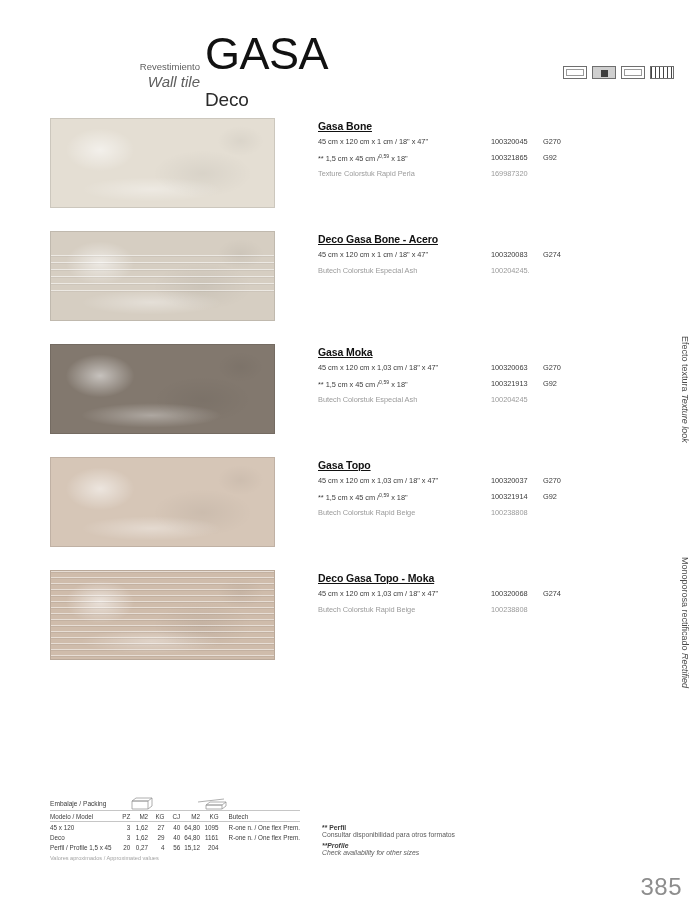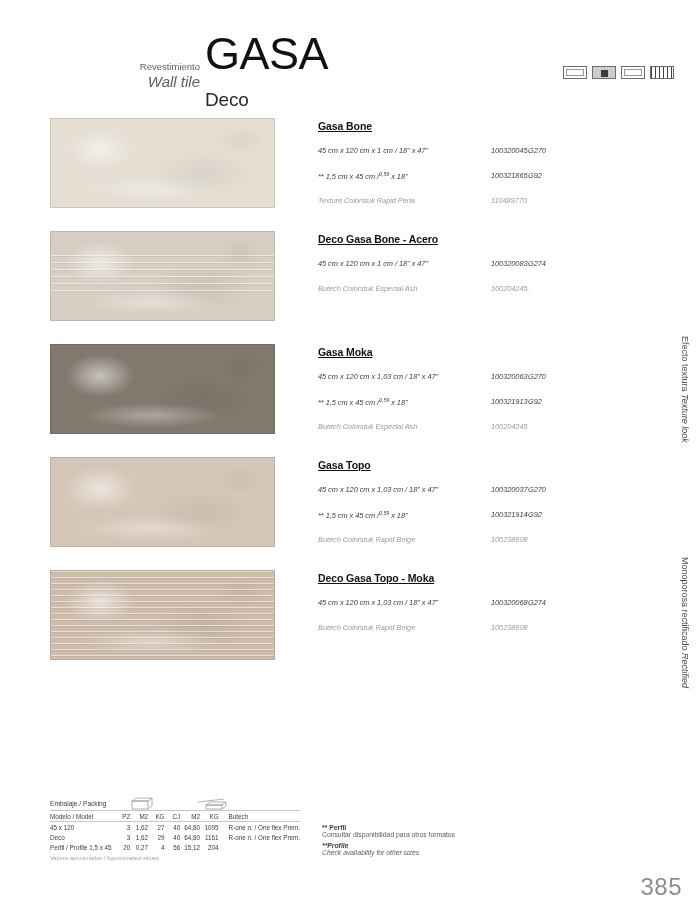--- a/index.html
+++ b/index.html
@@ -77,27 +77,27 @@
     content:""; position:absolute; inset:0;
     background: repeating-linear-gradient(180deg,
         rgba(255,255,255,.5) 0 1px,
         rgba(0,0,0,.06) 1px 2px,
         rgba(0,0,0,0) 2px 6px);
   }
 
   .pinfo { position: absolute; left: 318px; top: 2px; width: 345px; }
   .pname { font-size: 10.5px; font-weight: bold; color: #111; letter-spacing: -0.1px; text-decoration: underline; }
   .pline {
-    position: relative; margin-top: 14px; height: 11px;
-    font-size: 7.4px; color: #3c3c3c; letter-spacing: -0.05px; font-style: italic;
+    position: relative; margin-top: 5px; height: 11px;
+    font-size: 7.4px; color: #3c3c3c; letter-spacing: -0.05px;
   }
   .pline.mut { color: #9b9b9b; }
   .pline .dim { position: absolute; left: 0; top: 0; white-space: nowrap; }
   .pline .code { position: absolute; left: 173px; top: 0; }
-  .pline .cal  { position: absolute; left: 210px; top: 0; }
+  .pline .cal  { position: absolute; left: 225px; top: 0; }
   .sup { font-size: 5.2px; vertical-align: super; letter-spacing: 0; }
 
   
   .vlabel {
     position: absolute; right: 10px;
     writing-mode: vertical-rl; text-orientation: mixed;
     font-size: 9px; color: #4a4a4a; line-height: 1.3; white-space: nowrap;
   }
   .vlabel .en { font-style: italic; }
   #v-texture { top: 336px; }
@@ -158,21 +158,21 @@
           <span class="code">100320045</span>
           <span class="cal">G270</span>
         </div>
         <div class="pline">
           <span class="dim"><span>** 1,5 cm x 45 cm /</span><span class="sup">0,59</span><span> x 18"</span></span>
           <span class="code">100321865</span>
           <span class="cal">G92</span>
         </div>
         <div class="pline mut">
           <span class="dim">Texture Colorstuk Rapid Perla</span>
-          <span class="code">110489770</span>
+          <span class="code">169987320</span>
         </div>
       </div>
     </div>
     <div class="prow">
       <div class="swatch lines" style="background: rgb(214, 206, 194);">
         <div class="tex"></div>
       </div>
       <div class="pinfo">
         <div class="pname">Deco Gasa Bone - Acero</div>
         <div class="pline">

